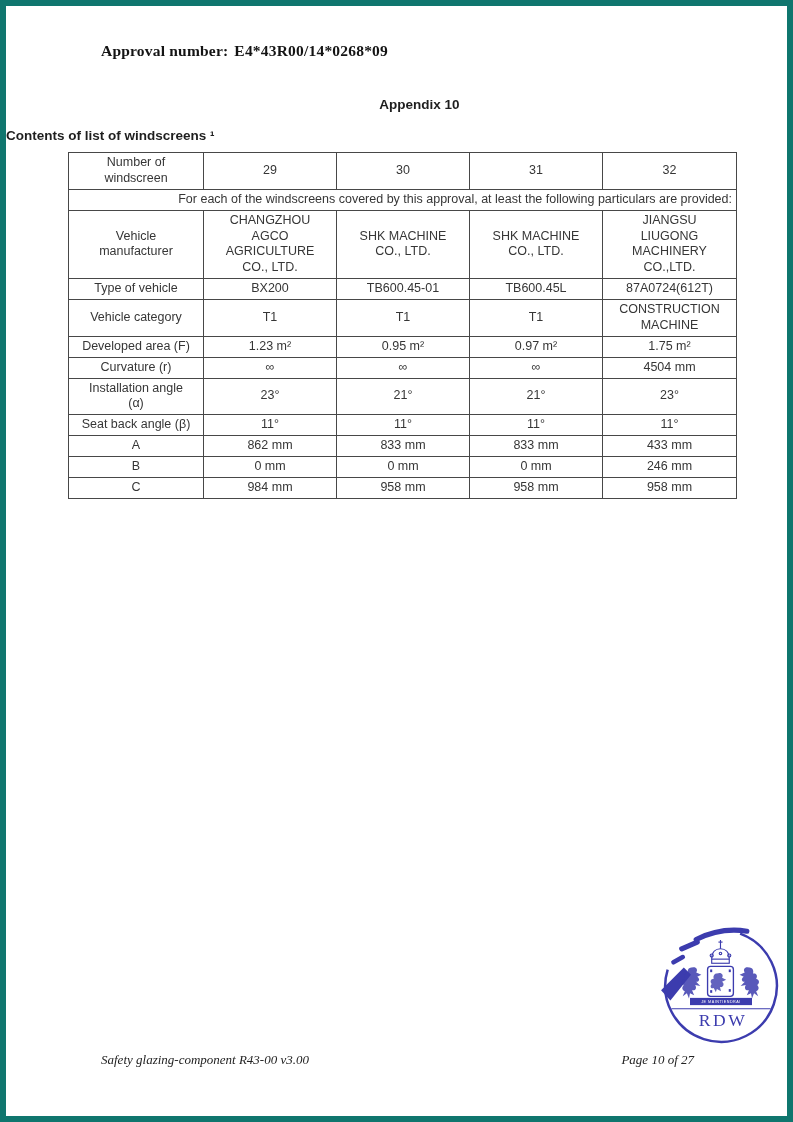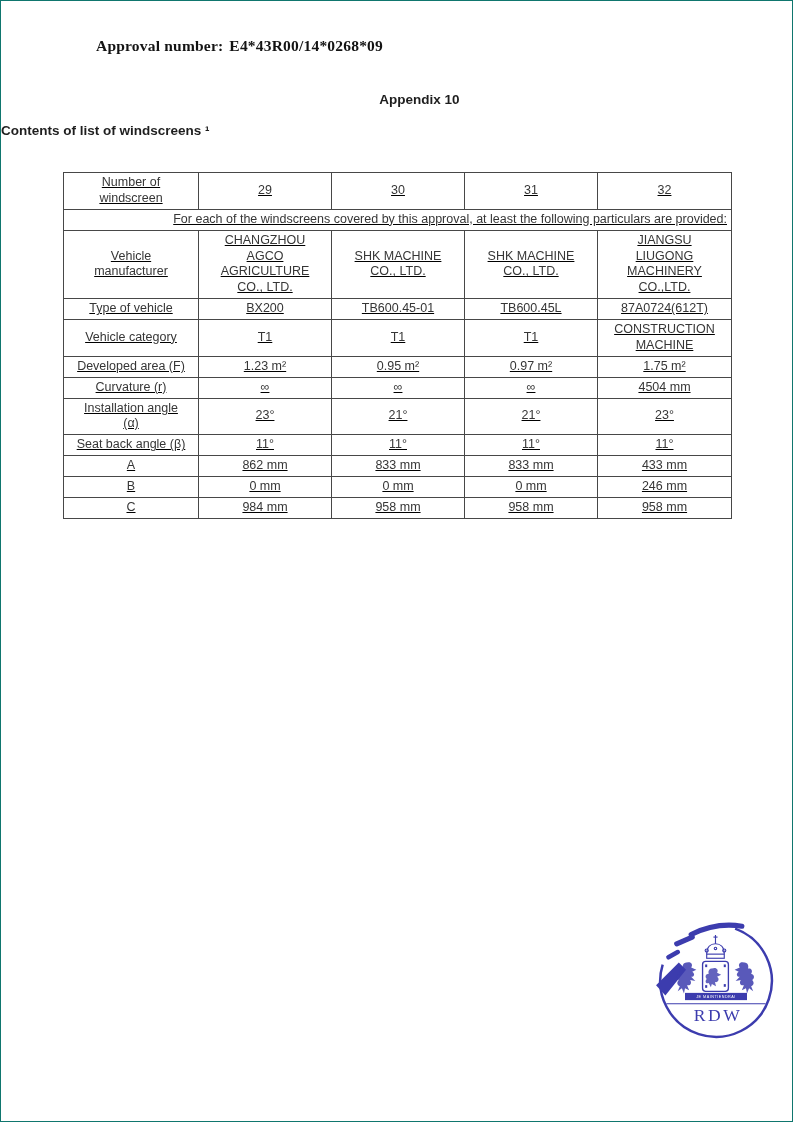--- a/index.html
+++ b/index.html
@@ -1,42 +1,42 @@
 <!DOCTYPE html>
 <html><head>
 <meta charset="utf-8">
 <style>
   html,body { margin:0; padding:0; background:#ffffff; }
   .page {
     position:relative;
     width:793px; height:1122px;
     background:#ffffff;
-    border:1px solid #0f766e;
+    border:6px solid #0f766e;
     box-sizing:border-box;
     font-family:"Liberation Sans", sans-serif;
     overflow:hidden;
   }
   .approval {
     position:absolute; left:95px; top:36px;
     font-family:"Liberation Serif", serif;
     font-weight:bold; font-size:15.5px; color:#141414;
     letter-spacing:0.2px;
   }
   .approval .val { margin-left:6px; }
   .title-appendix {
     position:absolute; top:91px; left:0; width:100%;
     text-align:center; font-weight:bold; font-size:13.5px; color:#1e1e1e;margin-left:23px;
   }
   .title-contents {
     position:absolute; top:122px; left:0; width:100%;
     font-weight:bold; font-size:13.5px; color:#1e1e1e;
   }
   table.ws {
-    position:absolute; left:62px; top:171px;
-    width:668px; border-collapse:collapse; table-layout:fixed;text-decoration:underline;
+    position:absolute; left:62px; top:146px;
+    width:668px; border-collapse:collapse; table-layout:fixed;
   }
   table.ws td {
     border:1px solid #474747;
     font-size:12.5px; color:#363636;
     text-align:center; vertical-align:middle;
     padding:2px 4px; line-height:1.27;
     white-space:pre-line;
     overflow:hidden;
   }
   table.ws td.span-cell {
@@ -220,14 +220,18 @@
 
       <g>
         <rect x="30" y="71.5" width="60" height="7" fill="currentColor"></rect>
         <text class="motto" x="60" y="76.7" text-anchor="middle" fill="#ffffff">JE MAINTIENDRAI</text>
       </g>
       <line x1="12" y1="82" x2="108" y2="82" stroke="currentColor" stroke-width="1.1"></line>
       <text class="rdw" x="62" y="99" text-anchor="middle" fill="currentColor">RDW</text>
     </g>
   </svg>
 
+  <div class="footer">
+    <span>Safety glazing-component R43-00 v3.00</span>
+    <span>Page 10 of 27</span>
+  </div>
 
 </div>
 
 </body></html>

